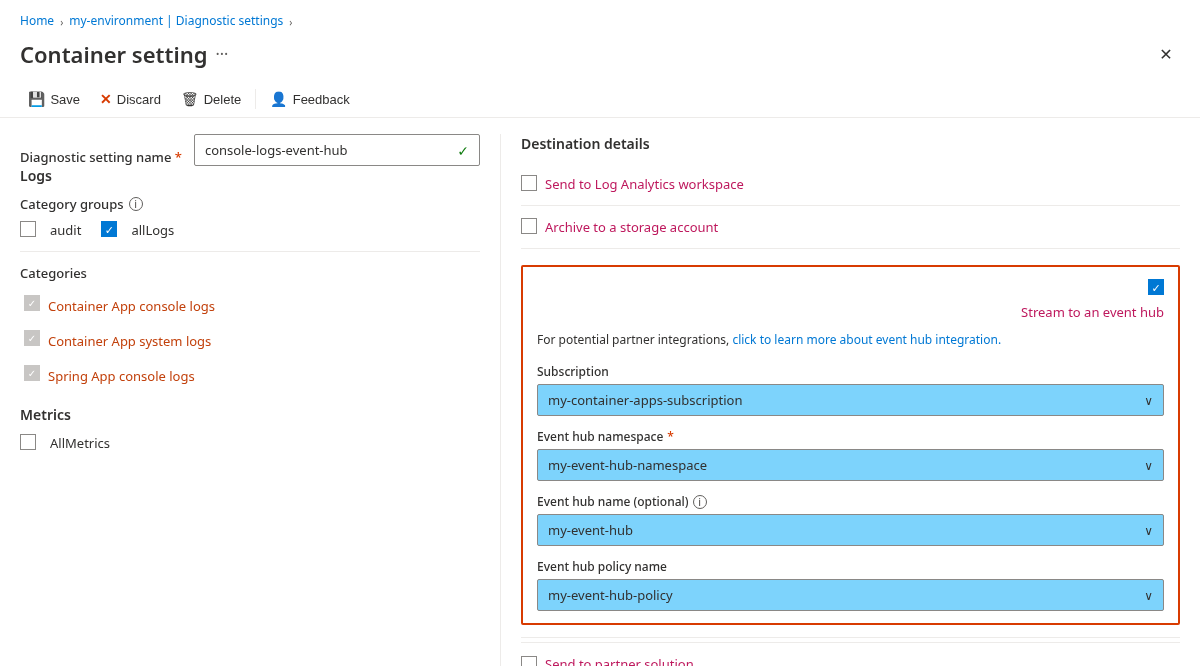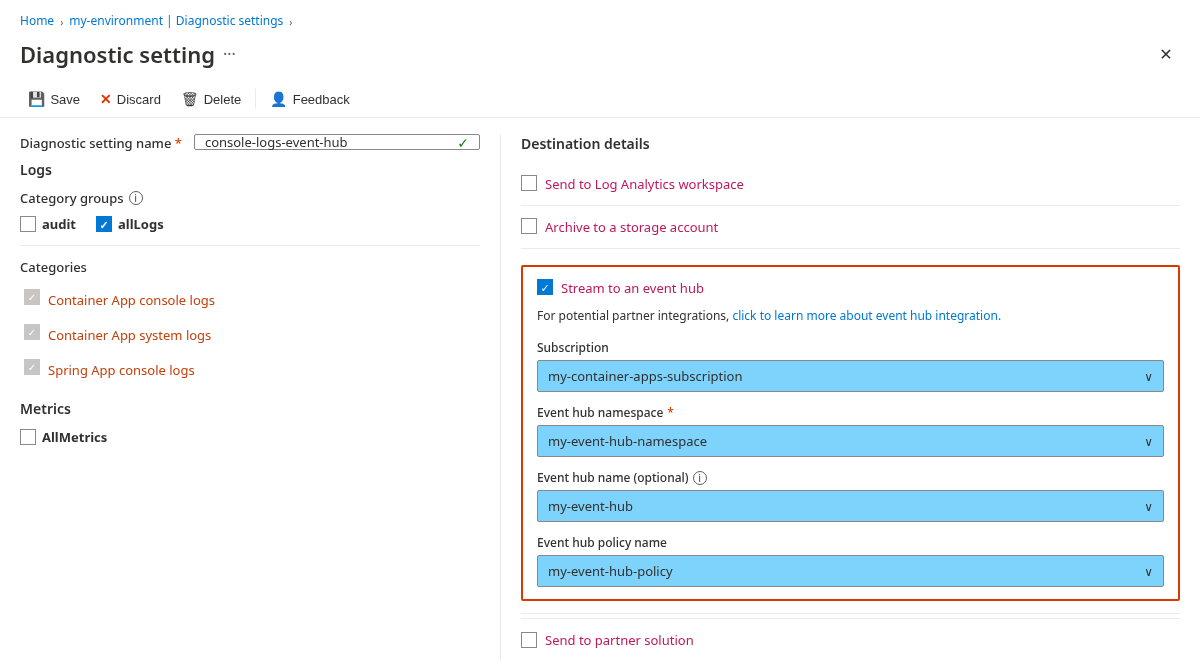--- a/index.html
+++ b/index.html
@@ -96,33 +96,33 @@
       flex-shrink: 0;
       padding-right: 20px;
     }
     .right-panel {
       flex: 1;
       padding-left: 20px;
       border-left: 1px solid #edebe9;
     }
     .field-row {
       display: flex;
-      align-items: flex-start;
+      align-items: flex-end;
       gap: 12px;
-      margin-bottom: 8px;
+      margin-bottom: 0;
     }
     .field-label {
       font-size: 13px;
       font-weight: 500;
       white-space: nowrap;
     }
     .required { color: #d83b01; }
     .text-input {
       flex: 1;
-      height: 16px;
+      height: 32px;
       border: 1px solid #8a8886;
       border-radius: 2px;
       padding: 0 10px;
       font-size: 13px;
       display: flex;
       align-items: center;
       justify-content: space-between;
       background: #fff;
     }
     .text-input-check { color: #107c10; font-size: 14px; }
@@ -153,23 +153,21 @@
       cursor: pointer;
     }
     .checkbox-group {
       display: flex;
       align-items: center;
       gap: 20px;
       margin-bottom: 12px;
     }
     .checkbox-item {
       display: flex;
-      align-items: center;
-      gap: 6px;
-      font-weight: bold;
+      gap: 14px;
     }
     .cb {
       width: 16px;
       height: 16px;
       border: 1px solid #8a8886;
       background: #fff;
       display: inline-flex;
       align-items: center;
       justify-content: center;
       cursor: pointer;
@@ -230,23 +228,24 @@
     .dest-option-label { font-size: 13px; color: #be185d; }
     .event-hub-box {
       border: 2px solid #d83b01;
       border-radius: 2px;
       padding: 12px 14px;
       margin-top: 4px;
       margin-bottom: 0;
     }
     .event-hub-header {
       display: flex;
-      align-items: flex-start;
+      align-items: flex-end;
       gap: 8px;
       margin-bottom: 10px;
+      flex-direction: column;
     }
     .integration-text {
       font-size: 12px;
       color: #323130;
       margin-bottom: 14px;
       line-height: 1.5;
     }
     .integration-link { color: #0078d4; cursor: pointer; text-decoration: none; }
     .form-field { margin-bottom: 12px; }
     .form-field-label {
@@ -287,21 +286,21 @@
 
   <div class="breadcrumb">
     <a>Home</a>
     <span class="breadcrumb-sep">›</span>
     <a>my-environment | Diagnostic settings</a>
     <span class="breadcrumb-sep">›</span>
   </div>
 
   <div class="page-title-row">
     <div class="page-title-left">
-      <span class="page-title">Diagnostic setting</span>
+      <span class="page-title">Container setting</span>
       <span class="page-title-ellipsis">···</span>
     </div>
     <button class="close-btn">✕</button>
   </div>
 
   <div class="toolbar">
     <button class="toolbar-btn">
       <span class="icon">💾</span>
       <span>Save</span>
     </button>

